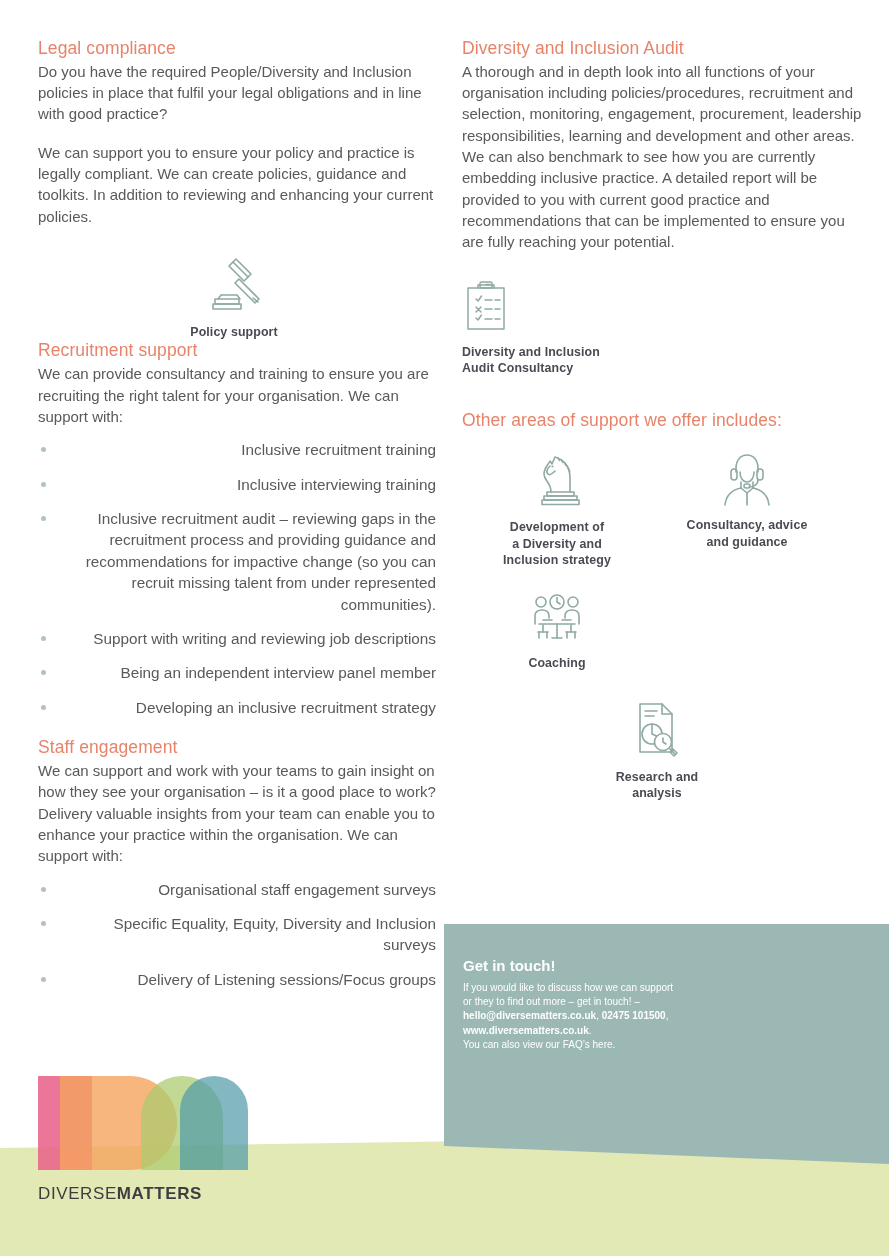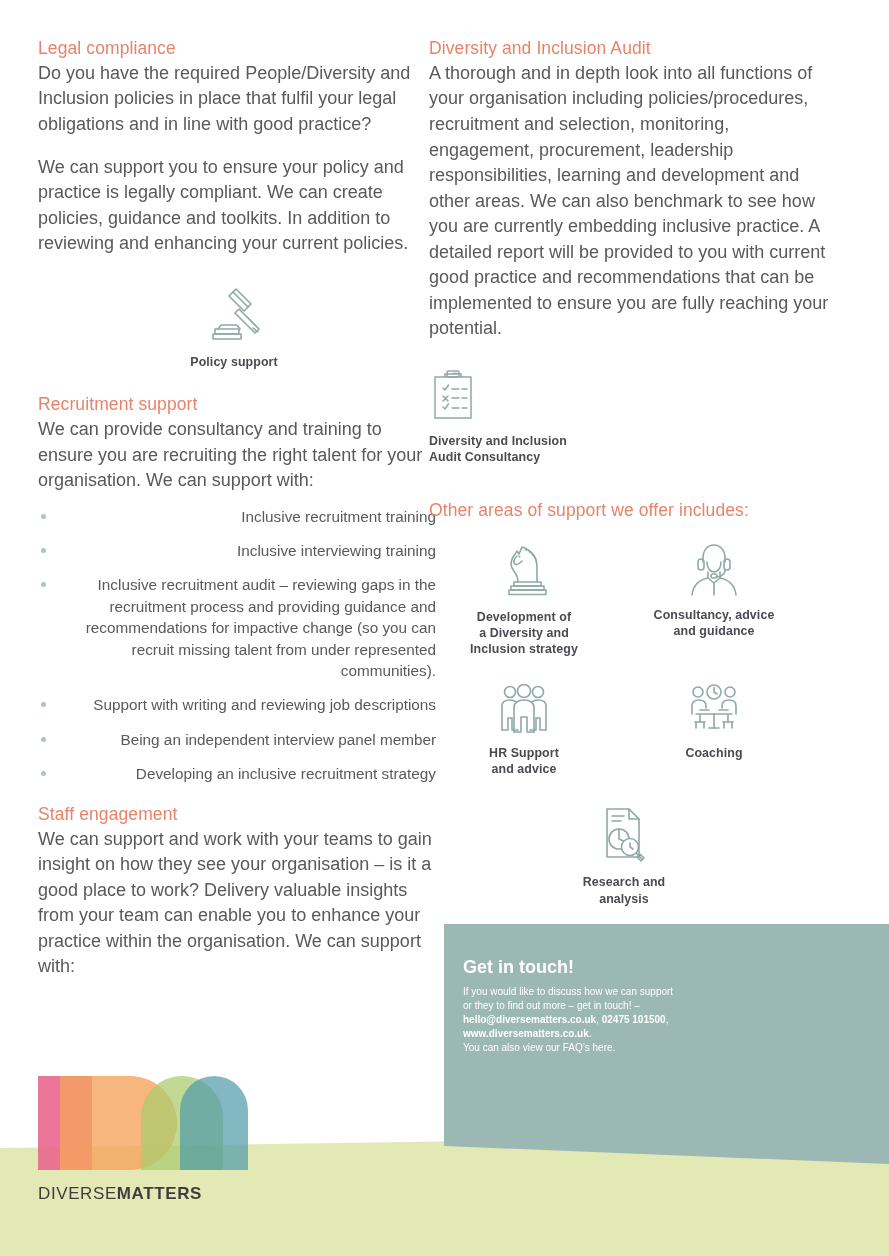--- a/index.html
+++ b/index.html
@@ -51,39 +51,39 @@
   .col-left {
     position: absolute;
     left: 38px;
     top: 38px;
     width: 398px;
     z-index: 3;
   }
 
   .col-right {
     position: absolute;
-    left: 429px;
+    left: 462px;
     top: 38px;
     width: 400px;
     z-index: 3;
   }
 
   
   h2.section-heading {
     color: #e8836a;
     font-size: 17.5px;
     font-weight: normal;
     line-height: 1.25;
     margin-bottom: 1px;
     letter-spacing: 0.1px;
   }
 
   p.body-text {
     color: #58595b;
-    font-size: 18px;
+    font-size: 15px;
     line-height: 1.42;
     margin-bottom: 0;
   }
 
   p.body-text + p.body-text {
     margin-top: 17px;
   }
 
   ul.bullets {
     list-style: none;
@@ -177,21 +177,21 @@
   .contact {
     position: absolute;
     left: 463px;
     top: 957px;
     width: 375px;
     z-index: 4;
     color: #ffffff;
   }
 
   .contact-title {
-    font-size: 18px;
+    font-size: 15px;
     font-weight: bold;
     line-height: 1.2;
     margin-bottom: 6px;
   }
 
   .contact-body {
     font-size: 10px;
     line-height: 1.42;
   }
 
@@ -278,33 +278,38 @@
           <path d="M36 24 L56 44 L52 48 L32 28 Z"></path>
           <path d="M50 43 L55 47"></path>
           <path d="M12 44 h24 v5 h-24 z"></path>
           <path d="M10 49 h28 v5 h-28 z"></path>
           <path d="M15 44 l3 -4 h16 l3 4"></path>
         </svg>
       </span>
       <div class="icon-caption">Policy support</div>
     </div>
 
-    <h2 class="section-heading" style="margin-top:24px;">Recruitment support</h2>
+    <h2 class="section-heading" style="">Recruitment support</h2>
     <p class="body-text">We can provide consultancy and training to ensure you are recruiting the right talent for your organisation. We can support with:</p>
     <ul class="bullets">
       <li>Inclusive recruitment training</li>
       <li>Inclusive interviewing training</li>
       <li>Inclusive recruitment audit – reviewing gaps in the recruitment process and providing guidance and recommendations for impactive change (so you can recruit missing talent from under represented communities).</li>
       <li>Support with writing and reviewing job descriptions</li>
       <li>Being an independent interview panel member</li>
       <li>Developing an inclusive recruitment strategy</li>
     </ul>
 
     <h2 class="section-heading" style="margin-top:19px;">Staff engagement</h2>
     <p class="body-text">We can support and work with your teams to gain insight on how they see your organisation – is it a good place to work? Delivery valuable insights from your team can enable you to enhance your practice within the organisation. We can support with:</p>
+    <ul class="bullets">
+      <li>Organisational staff engagement surveys</li>
+      <li>Specific Equality, Equity, Diversity and Inclusion surveys</li>
+      <li>Delivery of Listening sessions/Focus groups</li>
+    </ul>
   </div>
 
   <div class="col-right">
 
     <h2 class="section-heading">Diversity and Inclusion Audit</h2>
     <p class="body-text">A thorough and in depth look into all functions of your organisation including policies/procedures, recruitment and selection, monitoring, engagement, procurement, leadership responsibilities, learning and development and other areas. We can also benchmark to see how you are currently embedding inclusive practice. A detailed report will be provided to you with current good practice and recommendations that can be implemented to ensure you are fully reaching your potential.</p>
 
     <div class="audit-icon-wrap">
       <span class="icon-art">
         <svg width="48" height="52" viewBox="0 0 48 52" fill="none" stroke="#8fa9a4" stroke-width="1.5" stroke-linejoin="round" stroke-linecap="round">
@@ -363,37 +368,20 @@
               <path d="M28 44 h0.01 M28 47 h0.01 M28 50 h0.01" stroke-dasharray="1 3"></path>
             </svg>
           </span>
           <div class="icon-caption" style="white-space:pre-line;">Consultancy, advice
 and guidance</div>
         </div>
       </div>
 
       <div class="grid-row row2">
 
-        <div class="grid-cell icon-block">
-          <span class="icon-art">
-            <svg width="54" height="50" viewBox="0 0 54 50" fill="none" stroke="#8fa9a4" stroke-width="1.6" stroke-linejoin="round" stroke-linecap="round">
-              <circle cx="13" cy="8" r="5.5"></circle>
-              <circle cx="41" cy="8" r="5.5"></circle>
-              <circle cx="27" cy="7" r="6.5"></circle>
-              <path d="M5 46 V22 C5 18 8 16 13 16 C16 16 18 17 19 18"></path>
-              <path d="M49 46 V22 C49 18 46 16 41 16 C38 16 36 17 35 18"></path>
-              <path d="M5 46 h6 V34 h4 v12 h6"></path>
-              <path d="M49 46 h-6 V34 h-4 v12 h-6"></path>
-              <path d="M17 48 V23 C17 19 21 16 27 16 C33 16 37 19 37 23 V48"></path>
-              <path d="M17 48 h7 V33 h6 v15 h7"></path>
-            </svg>
-          </span>
-          <div class="icon-caption" style="white-space:pre-line;">HR Support
-and advice</div>
-        </div>
 
         <div class="grid-cell icon-block">
           <span class="icon-art">
             <svg width="54" height="50" viewBox="0 0 54 50" fill="none" stroke="#8fa9a4" stroke-width="1.6" stroke-linejoin="round" stroke-linecap="round">
               <circle cx="11" cy="8" r="5"></circle>
               <circle cx="43" cy="8" r="5"></circle>
               <circle cx="27" cy="8" r="7"></circle>
               <path d="M27 3.5 V8 l3 2"></path>
               <path d="M5 30 V22 C5 18 8 16 12 16 C16 16 19 18 19 22 V24"></path>
               <path d="M49 30 V22 C49 18 46 16 42 16 C38 16 35 18 35 22 V24"></path>

